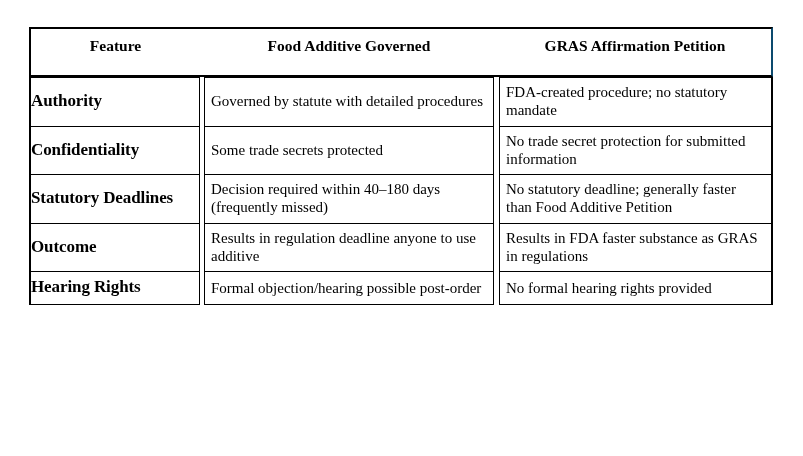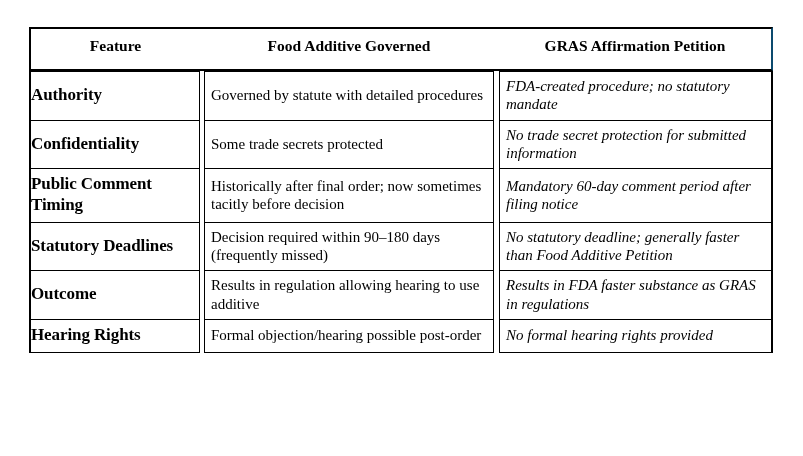--- a/index.html
+++ b/index.html
@@ -35,21 +35,21 @@
   col.c-feature  { width: 171px; }
   col.c-gapa     { width: 4px;   }
   col.c-fap      { width: 290px; }
   col.c-gapb     { width: 5px;   }
   col.c-gras     { width: 274px; }
 
   
   thead th.hdr-cell {
     border-top: 2px solid #000;
     border-bottom: 2px solid #000;
-    padding: 4px 0 10px 0;
+    padding: 4px 0 16px 0;
     font-weight: bold;
     font-size: 15.5px;
     line-height: 1.15;
     text-align: center;
     vertical-align: middle;
     background: #ffffff;
     height: 26px;
   }
   thead th.hdr-edge-l { border-left: 2px solid #000; }
   thead th.hdr-edge-r { border-right: 2px solid #0c4a6e; }
@@ -85,21 +85,21 @@
     background: #ffffff;
   }
 
   .cell-inner {
     display: block;
     white-space: pre-line;
   }
 
   
   tbody td.cell.edge-left  { border-left-width: 2px; }
-  tbody td.cell.edge-right { border-right-width: 2px; font-style: italic; }
+  tbody td.cell.edge-right { border-right-width: 2px; }
 </style>
 </head>
 <body>
 
 <div id="table-wrap">
   <table class="cmp">
     <colgroup>
       <col class="c-feature">
       <col class="c-gapa">
       <col class="c-fap">
@@ -140,55 +140,42 @@
         <td class="spacer"></td>
         <td class="cell body-text">
           <span class="cell-inner">Some trade secrets protected</span>
         </td>
         <td class="spacer"></td>
         <td class="cell body-text edge-right">
           <span class="cell-inner">No trade secret protection for submitted information</span>
         </td>
       </tr>
 
-      <tr>
-        <td class="cell feature edge-left">
-          <span class="cell-inner">Public Comment Timing</span>
-        </td>
-        <td class="spacer"></td>
-        <td class="cell body-text">
-          <span class="cell-inner">Historically after final order; now sometimes tacitly before decision</span>
-        </td>
-        <td class="spacer"></td>
-        <td class="cell body-text edge-right">
-          <span class="cell-inner">Mandatory 60-day comment period after filing notice</span>
-        </td>
-      </tr>
 
       <tr>
         <td class="cell feature edge-left">
           <span class="cell-inner">Statutory Deadlines</span>
         </td>
         <td class="spacer"></td>
         <td class="cell body-text">
-          <span class="cell-inner">Decision required within 90–180 days (frequently missed)</span>
+          <span class="cell-inner">Decision required within 40–180 days (frequently missed)</span>
         </td>
         <td class="spacer"></td>
         <td class="cell body-text edge-right">
           <span class="cell-inner">No statutory deadline; generally faster than Food Additive Petition</span>
         </td>
       </tr>
 
       <tr>
         <td class="cell feature edge-left">
           <span class="cell-inner">Outcome</span>
         </td>
         <td class="spacer"></td>
         <td class="cell body-text">
-          <span class="cell-inner">Results in regulation allowing hearing to use additive</span>
+          <span class="cell-inner">Results in regulation deadline anyone to use additive</span>
         </td>
         <td class="spacer"></td>
         <td class="cell body-text edge-right">
           <span class="cell-inner">Results in FDA faster substance as GRAS in regulations</span>
         </td>
       </tr>
 
 
       <tr>
         <td class="cell feature edge-left">

